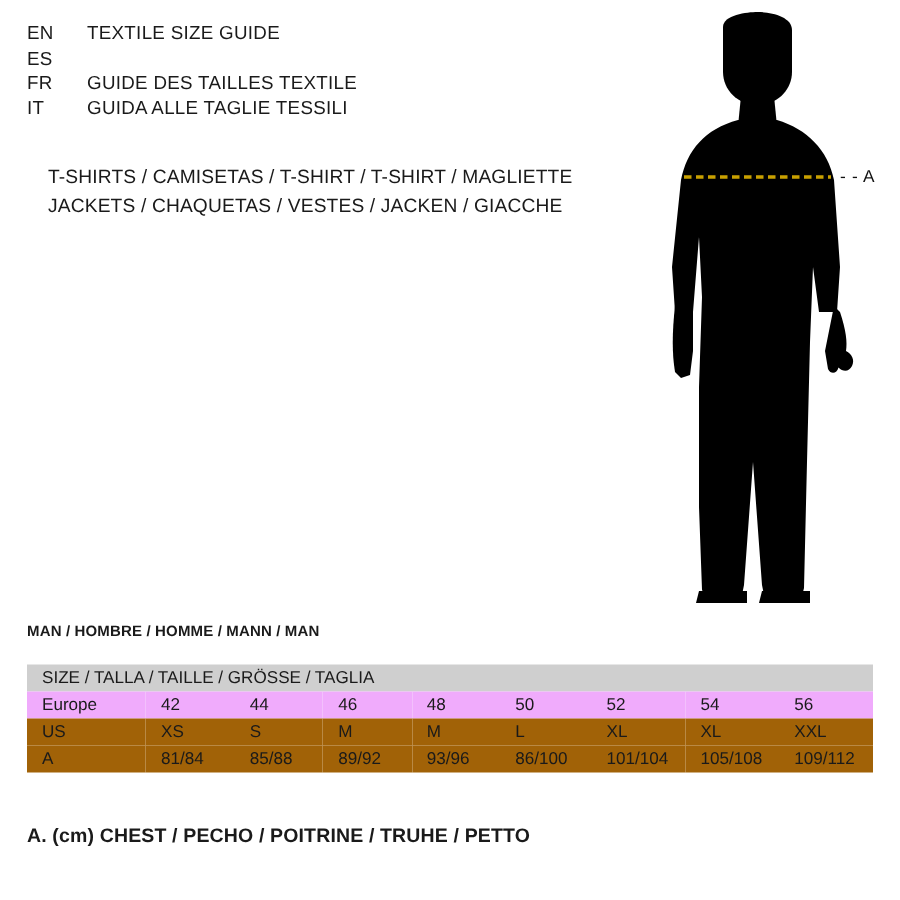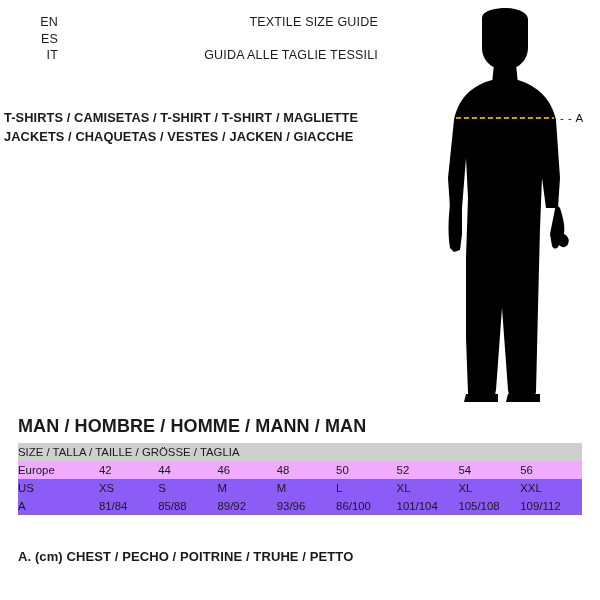--- a/index.html
+++ b/index.html
@@ -18,45 +18,44 @@
     height: 600px;
     overflow: hidden;
   }
 
   
   .lang-block {
     position: absolute;
     left: 18px;
     top: 14px;
     width: 360px;
-    text-align: right;
   }
   .lang-row {
     display: flex;
     align-items: baseline;
     line-height: 1.32;
     font-size: 12.5px;
     letter-spacing: .2px;
   }
   .lang-code {
     width: 40px;
     flex: 0 0 40px;
     font-size: 12.5px;
   }
   .lang-text {
     flex: 1 1 auto;
   }
 
   .garments {
     position: absolute;
-    left: 4px;
+    left: 32px;
     top: 108px;
     width: 400px;
     font-size: 12.8px;
-    font-weight: bold;
+    font-weight: normal;
     line-height: 1.5;
     letter-spacing: .1px;
   }
 
   
   .figure-wrap {
     position: absolute;
     left: 410px;
     top: 8px;
     width: 190px;
@@ -70,46 +69,46 @@
     font-size: 11.5px;
     letter-spacing: .5px;
     color: #111;
   }
 
   
   .man-title {
     position: absolute;
     left: 18px;
     top: 416px;
-    font-size: 18px;
+    font-size: 10px;
     font-weight: bold;
     letter-spacing: .1px;
   }
 
   table.size-table {
     position: absolute;
     left: 18px;
     top: 443px;
     width: 564px;
     border-collapse: collapse;
     font-size: 11.4px;
   }
   table.size-table th,
   table.size-table td {
-    padding: 3px 0 3px 0;
+    padding: 3px 0 3px 10px;
     text-align: left;
     font-weight: normal;
     white-space: nowrap;
   }
   table.size-table th.head-cell {
     font-weight: normal;
   }
   .row-head { background: #cfcfcf; }
   .row-alt  { background: #f0abfc; }
-  .row-plain{ background: #8b5cf6; }
+  .row-plain{ background: #a16207; }
 
   col.c-label { width: 92px; }
   col.c-val   { width: 67px; }
 
   .cell-label { padding-left: 2px; }
   .cell-val   { padding-left: 2px; margin-left: 40px; }
 
   .footnote {
     position: absolute;
     left: 18px;
@@ -124,20 +123,24 @@
 
 <div class="page">
 
   <div class="lang-block">
     <div class="lang-row">
       <div class="lang-code">EN</div>
       <div class="lang-text">TEXTILE SIZE GUIDE</div>
     </div>
     <div class="lang-row">
       <div class="lang-code">ES</div>
+    </div>
+    <div class="lang-row">
+      <div class="lang-code">FR</div>
+      <div class="lang-text">GUIDE DES TAILLES TEXTILE</div>
     </div>
     <div class="lang-row">
       <div class="lang-code">IT</div>
       <div class="lang-text">GUIDA ALLE TAGLIE TESSILI</div>
     </div>
   </div>
 
   <div class="garments">
     <div>T-SHIRTS / CAMISETAS / T-SHIRT / T-SHIRT / MAGLIETTE</div>
     <div>JACKETS / CHAQUETAS / VESTES / JACKEN / GIACCHE</div>

